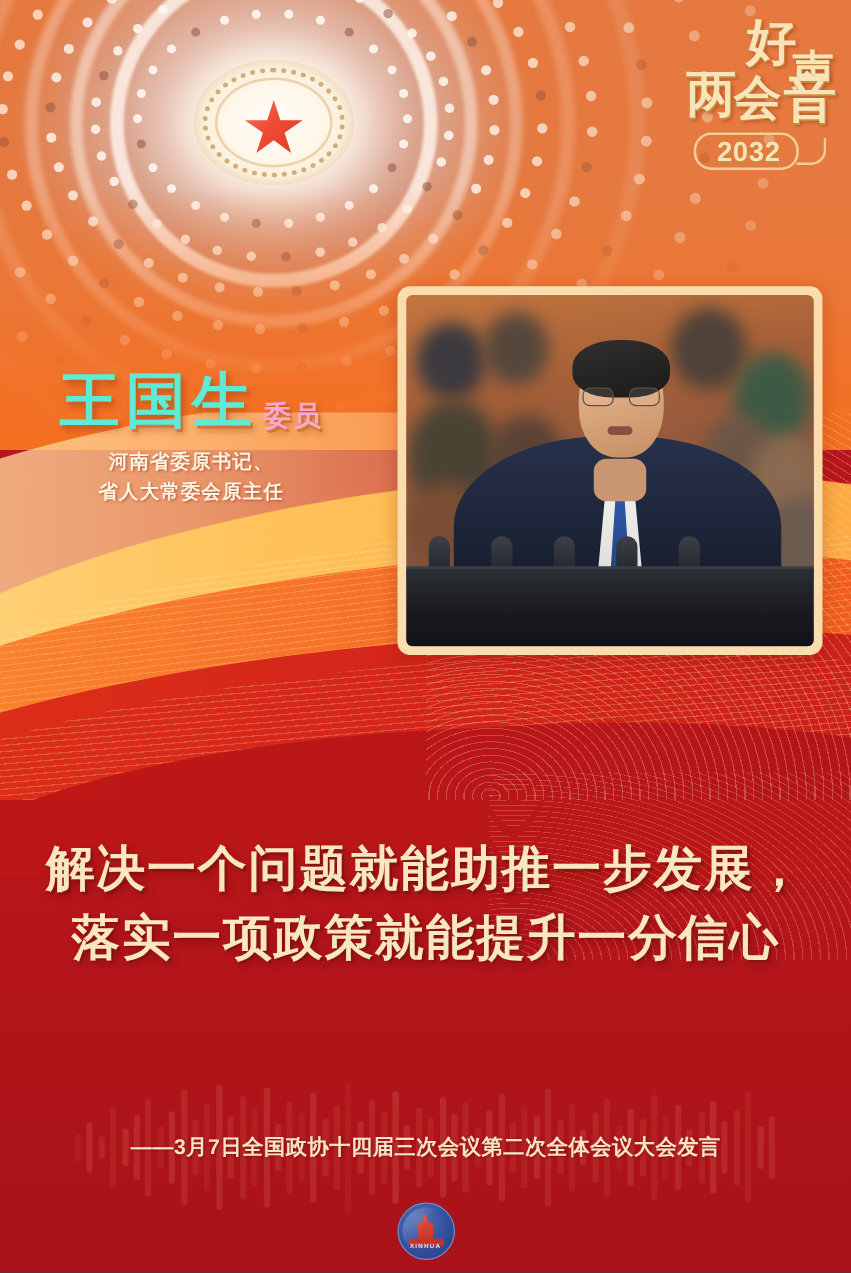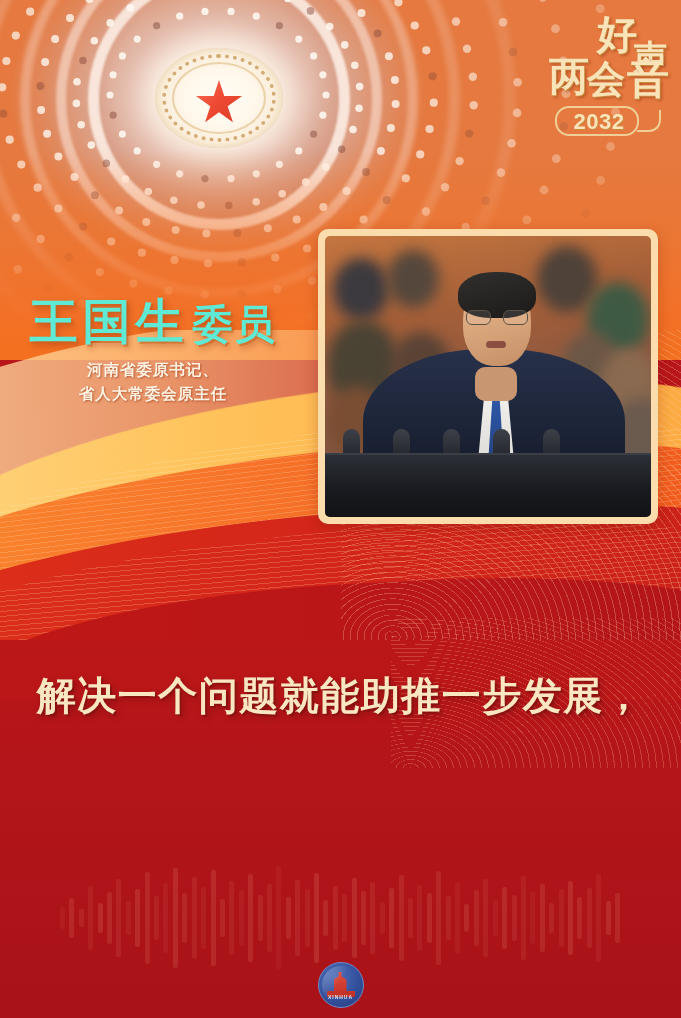--- a/index.html
+++ b/index.html
@@ -99,21 +99,21 @@
   .glasses{position:absolute;left:141px;top:74px;width:62px;height:15px;}
   .lens{position:absolute;top:0;width:25px;height:15px;border:1.6px solid #5a5247;border-radius:6px;
     background:rgba(255,255,255,.10);}
   .mouth{position:absolute;left:161px;top:105px;width:20px;height:7px;border-radius:4px;background:#8c4e41;}
 
   
   .name-block{position:absolute;left:0;top:298px;width:306px;text-align:center;}
   .name-row{display:flex;align-items:flex-end;justify-content:center;gap:4px;}
   .name{font-size:48px;font-weight:bold;letter-spacing:5px;color:#5eead4;line-height:1;
     text-shadow:2px 2px 0 rgba(196,96,30,.55),3px 4px 6px rgba(140,40,10,.40);}
-  .role{font-size:40px;font-weight:bold;letter-spacing:2px;color:#5eead4;line-height:1;padding-bottom:2px;
+  .role{font-size:22px;font-weight:bold;letter-spacing:2px;color:#f9a8d4;line-height:1;padding-bottom:2px;
     text-shadow:2px 2px 0 rgba(196,96,30,.55),3px 4px 6px rgba(140,40,10,.40);}
   .titles{margin-top:12px;}
   .title-line{font-size:15.5px;font-weight:bold;letter-spacing:1px;color:#fdf3e2;line-height:1.52;
     text-shadow:1px 1px 2px rgba(150,45,12,.60);}
 
   
   .waves{position:absolute;left:0;top:330px;width:681px;height:360px;overflow:hidden;}
   .wave{position:absolute;}
   .w-yellow{left:-120px;top:58px;width:960px;height:300px;border-radius:50%/46%;
     background:linear-gradient(100deg,#ffd884 0%,#ffc35c 34%,#ffb44a 60%,#fba23c 100%);
@@ -519,20 +519,21 @@
       <span class="role">委员</span>
     </div>
     <div class="titles">
       <div class="title-line">河南省委原书记、</div>
       <div class="title-line">省人大常委会原主任</div>
     </div>
   </div>
 
   <div class="quote">
     <div class="qline">解决一个问题就能助推一步发展，</div>
+    <div class="qline">落实一项政策就能提升一分信心</div>
   </div>
 
   <div class="waveform">
       <span class="bar" style="height:22px;opacity:0.35"></span>
       <span class="bar" style="height:40px;opacity:0.72"></span>
       <span class="bar" style="height:18px;opacity:0.59"></span>
       <span class="bar" style="height:64px;opacity:0.45999999999999996"></span>
       <span class="bar" style="height:30px;opacity:0.83"></span>
       <span class="bar" style="height:52px;opacity:0.7"></span>
       <span class="bar" style="height:78px;opacity:0.57"></span>
@@ -583,20 +584,23 @@
       <span class="bar" style="height:68px;opacity:0.72"></span>
       <span class="bar" style="height:30px;opacity:0.59"></span>
       <span class="bar" style="height:58px;opacity:0.45999999999999996"></span>
       <span class="bar" style="height:74px;opacity:0.83"></span>
       <span class="bar" style="height:42px;opacity:0.7"></span>
       <span class="bar" style="height:60px;opacity:0.57"></span>
       <span class="bar" style="height:88px;opacity:0.43999999999999995"></span>
       <span class="bar" style="height:34px;opacity:0.81"></span>
       <span class="bar" style="height:50px;opacity:0.6799999999999999"></span>
     </div>
+  <div class="caption">
+    <span class="caption-text">——3月7日全国政协十四届三次会议第二次全体会议大会发言</span>
+  </div>
 
   <div class="xinhua">
     <div class="xh-circle"></div>
     <div class="xh-tower"></div>
     <div class="xh-base"></div>
     <div class="xh-text">XINHUA</div>
     <div class="xh-sheen"></div>
   </div>
 
 </div>

